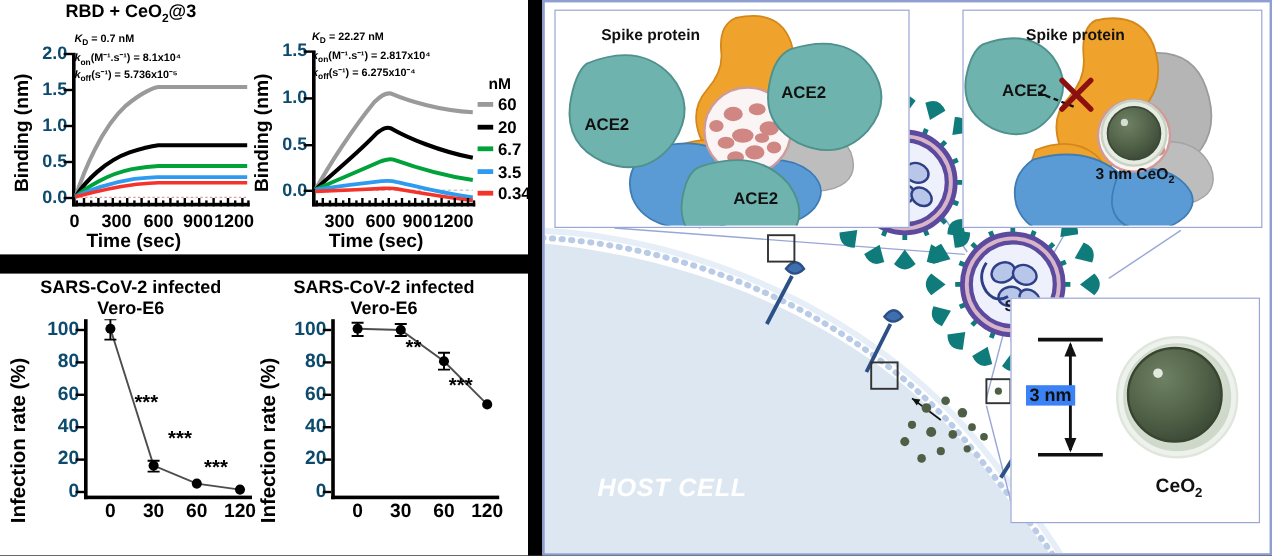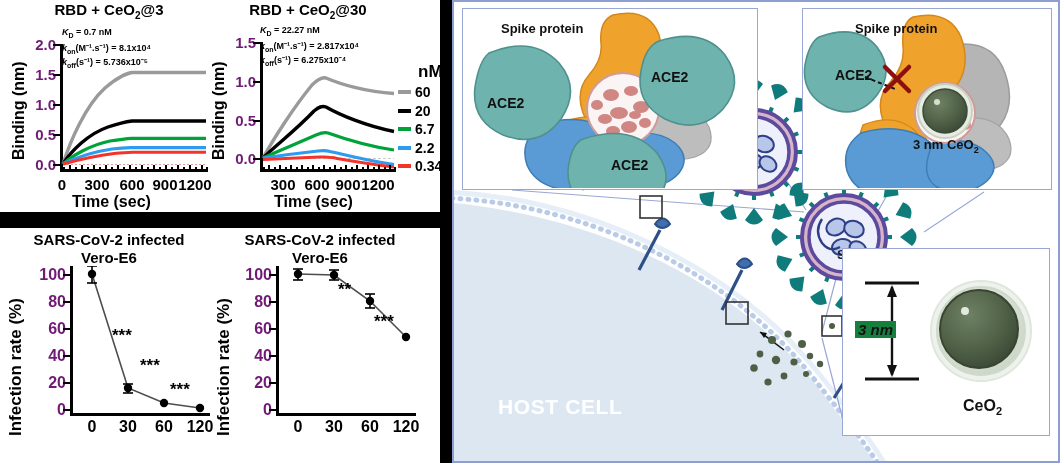--- a/index.html
+++ b/index.html
@@ -11,32 +11,32 @@
   #top-charts{left:0;top:0;width:440px;height:212px;}
   #bot-charts{left:0;top:228px;width:440px;height:235px;}
 
   .chart{position:absolute;}
   .ctitle{position:absolute;width:100%;text-align:center;font-weight:bold;color:#000;line-height:1.08;}
 
   .axisbox{position:absolute;}
   .axis-l{position:absolute;left:0;top:0;width:2.6px;height:100%;background:#000;}
   .axis-b{position:absolute;left:0;bottom:0;height:2.6px;width:100%;background:#000;}
   .ytick{position:absolute;left:-7px;width:7px;height:2.2px;background:#000;}
-  .ylab{position:absolute;text-align:right;font-weight:bold;color:#701a75;white-space:nowrap;}
+  .ylab{position:absolute;text-align:right;font-weight:bold;color:#0c4a6e;white-space:nowrap;}
   .xlab{position:absolute;text-align:center;font-weight:bold;color:#000;white-space:nowrap;}
   .axname{position:absolute;font-weight:bold;color:#000;white-space:nowrap;}
   .yname{transform-origin:0 0;transform:rotate(-90deg);}
   .kin{position:absolute;font-weight:bold;font-size:9px;color:#000;white-space:nowrap;font-style:italic;}
   .kin .up{font-style:normal;}
   .minor{position:absolute;bottom:0;height:5px;width:1.6px;background:#000;}
   .legend{position:absolute;}
   .legrow{display:flex;align-items:center;height:18.5px;}
   .legline{width:13px;height:4px;margin-right:4px;}
   .legtxt{font-weight:bold;font-size:14px;color:#000;}
-  .legttl{font-weight:bold;font-size:17px;color:#000;margin-left:20px;margin-bottom:1px;}
+  .legttl{font-weight:bold;font-size:13px;color:#000;margin-left:9px;margin-bottom:1px;}
   .stars{position:absolute;font-weight:bold;color:#000;white-space:nowrap;}
 
   
   #diagram{position:absolute;left:452px;top:0;width:608px;height:463px;background:#fff;border:2px solid #8f9ed0;box-sizing:border-box;overflow:hidden;}
   .inset{position:absolute;background:#fff;border:1.5px solid #9aa7d6;box-sizing:border-box;}
   .ins-lbl{position:absolute;font-weight:bold;color:#111;white-space:nowrap;}
   .plain-lbl{position:absolute;font-weight:bold;color:#1b1b2e;white-space:nowrap;}
   #hostcell{position:absolute;color:#fff;font-weight:bold;font-size:21px;letter-spacing:.6px;}
 </style>
 </head>
@@ -119,23 +119,20 @@
 
       <div class="xlab" style="left:50px;top:176px;width:24px;font-size:15px;">0</div>
       <div class="xlab" style="left:82px;top:176px;width:30px;font-size:15px;">300</div>
       <div class="xlab" style="left:117px;top:176px;width:30px;font-size:15px;">600</div>
       <div class="xlab" style="left:150px;top:176px;width:30px;font-size:15px;">900</div>
       <div class="xlab" style="left:177px;top:176px;width:36px;font-size:15px;">1200</div>
       <div class="axname" style="left:72px;top:193px;font-size:16px;">Time (sec)</div>
     </div>
 
     <div class="chart" id="chartB" style="left:212px;top:0;width:228px;height:212px;">
-      <div class="ctitle" style="top:2px;width:192px;font-size:15px;">
-        <span>RBD + CeO</span><sub style="font-size:10px">2</sub><span>@30</span>
-      </div>
 
       <div class="kin" style="left:48px;top:25px;">
         <span>K</span><sub class="up" style="font-size:7px">D</sub><span class="up"> = 22.27 nM</span>
       </div>
       <div class="kin" style="left:48px;top:39px;">
         <span>k</span><sub class="up" style="font-size:7px">on</sub><span class="up">(M⁻¹.s⁻¹) = 2.817x10⁴</span>
       </div>
       <div class="kin" style="left:48px;top:53px;">
         <span>k</span><sub class="up" style="font-size:7px">off</sub><span class="up">(s⁻¹) = 6.275x10⁻⁴</span>
       </div>
@@ -209,21 +206,21 @@
         <div class="legrow">
             <span class="legline" style="background:#000000"></span>
             <span class="legtxt">20</span>
           </div>
         <div class="legrow">
             <span class="legline" style="background:#00a23a"></span>
             <span class="legtxt">6.7</span>
           </div>
         <div class="legrow">
             <span class="legline" style="background:#2e9bf0"></span>
-            <span class="legtxt">2.2</span>
+            <span class="legtxt">3.5</span>
           </div>
         <div class="legrow">
             <span class="legline" style="background:#f4342a"></span>
             <span class="legtxt">0.34</span>
           </div>
       </div>
     </div>
   </div>
 
   <div class="panel-white" id="bot-charts">
@@ -545,21 +542,21 @@
         <g fill="#b8c6ea" stroke="#2e3f86" stroke-width="2">
           <ellipse cx="-8" cy="-10" rx="10" ry="8" transform="rotate(-25 -8 -10)"></ellipse>
           <ellipse cx="10" cy="-8" rx="10" ry="8" transform="rotate(20 10 -8)"></ellipse>
           <ellipse cx="-2" cy="10" rx="10" ry="8" transform="rotate(-10 -2 10)"></ellipse>
           <ellipse cx="14" cy="12" rx="9" ry="7" transform="rotate(35 14 12)"></ellipse>
         </g>
         <path d="M-22,-18 q-8,12 0,24 q8,10 18,4" fill="none" stroke="#2e3f86" stroke-width="2.4"></path>
       </g>
     </svg>
 
-    <div id="hostcell" style="left:44px;top:393px;">HOST CELL</div>
+    <div id="hostcell" style="left:44px;top:393px;font-style:italic;">HOST CELL</div>
 
     <div class="plain-lbl" style="left:383px;top:245px;font-size:13px;">SARS-CoV-2</div>
 
     <div class="plain-lbl" style="left:390px;top:366px;font-size:14px;">ACE2</div>
 
     <div class="inset" style="left:8px;top:6px;width:296px;height:182px;">
       <svg width="293" height="179" style="position:absolute;left:0;top:0;">
 
         <path d="M186,40 q42,-8 58,22 q16,30 -8,52 q-20,18 -48,6 q-24,-12 -20,-44 q3,-28 18,-36 Z" fill="#b5b5b5" stroke="#9c9c9c" stroke-width="1.5"></path>
         <path d="M196,96 q38,-2 50,22 q8,22 -14,30 q-26,8 -44,-12 q-12,-18 8,-40 Z" fill="#bdbdbd" stroke="#a4a4a4" stroke-width="1.2"></path>
@@ -643,20 +640,20 @@
         <line x1="22" y1="130" x2="76" y2="130" stroke="#111" stroke-width="3"></line>
         <line x1="49" y1="38" x2="49" y2="126" stroke="#111" stroke-width="2.4"></line>
         <polygon points="49,36 44,48 54,48" fill="#111"></polygon>
         <polygon points="49,128 44,116 54,116" fill="#111"></polygon>
 
         <circle cx="138" cy="82" r="50" fill="#eef2ec" stroke="#dfe6dc" stroke-width="2"></circle>
         <circle cx="138" cy="82" r="44" fill="url(#npglow)" stroke="#cfd9cb" stroke-width="2"></circle>
         <circle cx="136" cy="80" r="39" fill="url(#npg)" stroke="#39452f" stroke-width="2"></circle>
         <circle cx="122" cy="62" r="4" fill="#f0f5ec" opacity="0.9"></circle>
       </svg>
-      <div class="ins-lbl" style="left:12px;top:72px;font-size:15px;background:#15803d;padding:0 3px;font-style:italic;">3 nm</div>
+      <div class="ins-lbl" style="left:12px;top:72px;font-size:15px;background:#3b82f6;padding:0 3px;">3 nm</div>
       <div class="ins-lbl" style="left:120px;top:148px;font-size:16px;">
         <span>CeO</span><sub style="font-size:11px">2</sub>
       </div>
     </div>
 
   </div>
 </div>
 
 </body></html>

